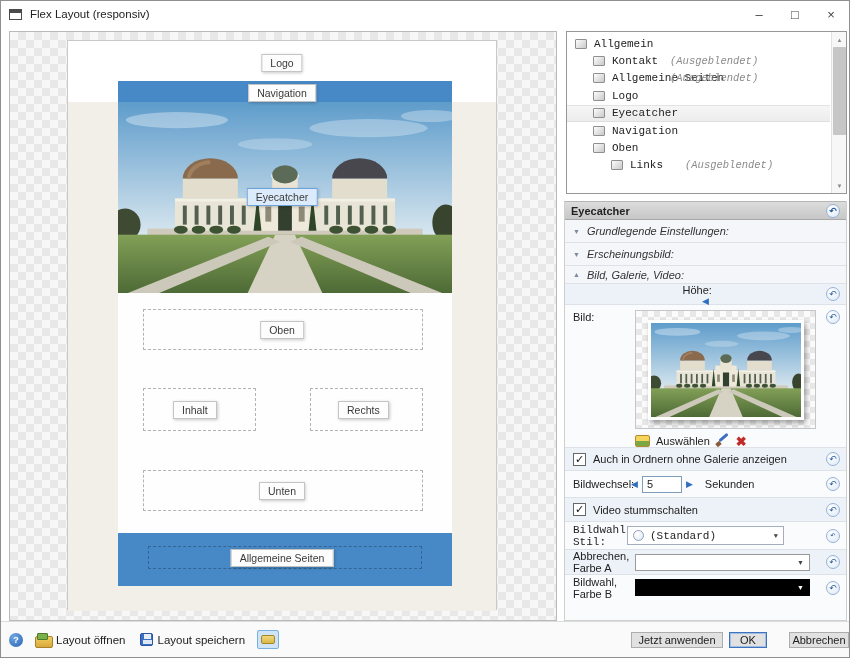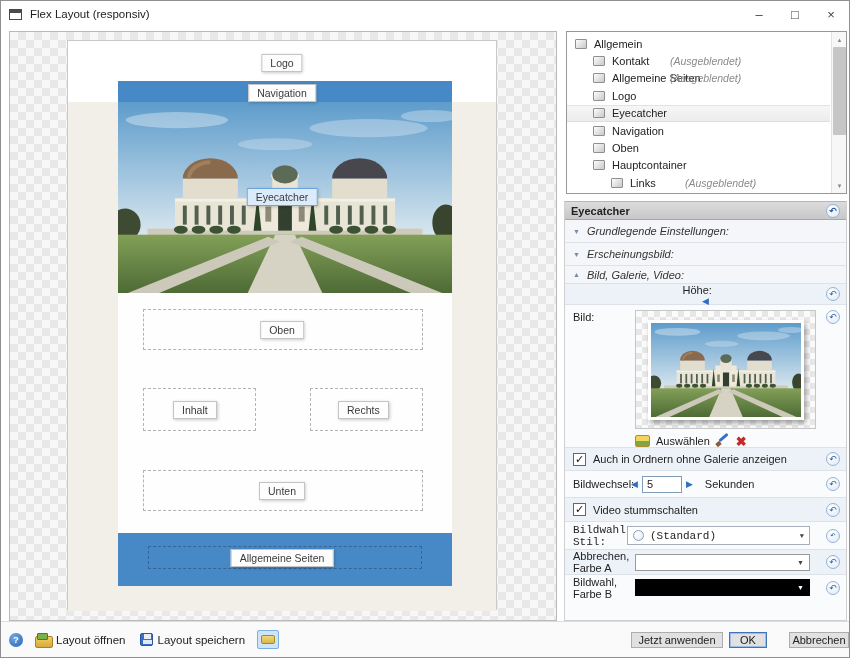--- a/index.html
+++ b/index.html
@@ -28,21 +28,21 @@
   .navbar { position:absolute; left:50px; top:40px; width:334px; height:21px; background:#4789c6; }
   .eyecatch { position:absolute; left:50px; top:61px; width:334px; height:191px; overflow:hidden; }
   .whitebody { position:absolute; left:50px; top:252px; width:334px; height:240px; background:#fefefe; }
   .dashedbox { position:absolute; border:1px dashed #b3b3b3; background:transparent; }
   .pfooter { position:absolute; left:50px; top:492px; width:334px; height:53px; background:#4789c6; }
   .pfooter-inner { position:absolute; left:30px; top:13px; width:274px; height:23px; border:1px dashed rgba(25,50,75,.4); }
   .obs-svg { width:100%; height:100%; display:block; }
 
   
   .tree { position:absolute; left:565px; top:30px; width:281px; height:163px; border:1px solid #979797; background:#fff; overflow:hidden; }
-  .trow { position:relative; height:17.4px; display:flex; align-items:center; font-size:11px; color:#222; }
+  .trow { position:relative; height:17.4px; display:flex; align-items:center; font-size:11px; color:#222;font-family:Liberation Mono, monospace; }
   .trow.sel { background:linear-gradient(#f6f6f6,#ececec); border-top:1px solid #e3e3e3; border-bottom:1px solid #dedede; }
   .ticon { width:12px; height:10px; border:1px solid #8f8f8f; background:linear-gradient(135deg,#fdfdfd,#c9c9c9); border-radius:1px; margin-right:7px; flex:0 0 auto; }
   .lvl0 { padding-left:8px; } .lvl1 { padding-left:26px; } .lvl2 { padding-left:44px; }
   .tsuffix { position:absolute; left:103px; color:#8a8a8a; font-style:italic; font-size:10.5px; }
   .lvl2 .tsuffix { left:118px; }
   .tree-scroll { position:absolute; right:0; top:0; width:15px; height:100%; background:#f7f7f7; border-left:1px solid #e2e2e2; }
   .scroll-arrow { position:absolute; left:0; width:15px; height:15px; color:#8a8a8a; font-size:6px; display:flex; align-items:center; justify-content:center; }
   .scroll-thumb { position:absolute; left:1px; top:15px; width:13px; height:88px; background:#c6c6c6; border-radius:1px; }
 
   
@@ -235,24 +235,20 @@
         <span>Eyecatcher</span>
       </div>
       <div class="trow lvl1">
         <span class="ticon"></span>
         <span>Navigation</span>
       </div>
       <div class="trow lvl1">
         <span class="ticon"></span>
         <span>Oben</span>
       </div>
-      <div class="trow lvl1">
-        <span class="ticon"></span>
-        <span>Hauptcontainer</span>
-      </div>
       <div class="trow lvl2">
         <span class="ticon"></span>
         <span>Links</span>
         <span class="tsuffix">(Ausgeblendet)</span>
       </div>
     </div>
     <div class="tree-scroll">
       <div class="scroll-arrow" style="top:0;">▲</div>
       <div class="scroll-thumb"></div>
       <div class="scroll-arrow" style="bottom:0;">▼</div>
@@ -326,21 +322,21 @@
     <div class="prow alt" style="height:24px;">
       <span class="checkbox">
           <span>✓</span>
         </span>
       <span>Video stummschalten</span>
       <div class="reset-btn">↶</div>
     </div>
 
     <div class="prow plain" style="height:28px;font-family:Liberation Mono, monospace;">
       <span class="plabel">Bildwahl, Stil:</span>
-      <div class="combo" style="width:183px;">
+      <div class="combo" style="width:157px;">
         <span class="radio-circ"></span>
         <span>(Standard)</span>
         <span class="combo-arrow">▼</span>
       </div>
       <div class="reset-btn">↶</div>
     </div>
 
     <div class="prow alt" style="height:25px;">
       <span class="plabel" style="width:70px;">Abbrechen, Farbe A</span>
       <div class="combo swatch white" style="width:175px;">

